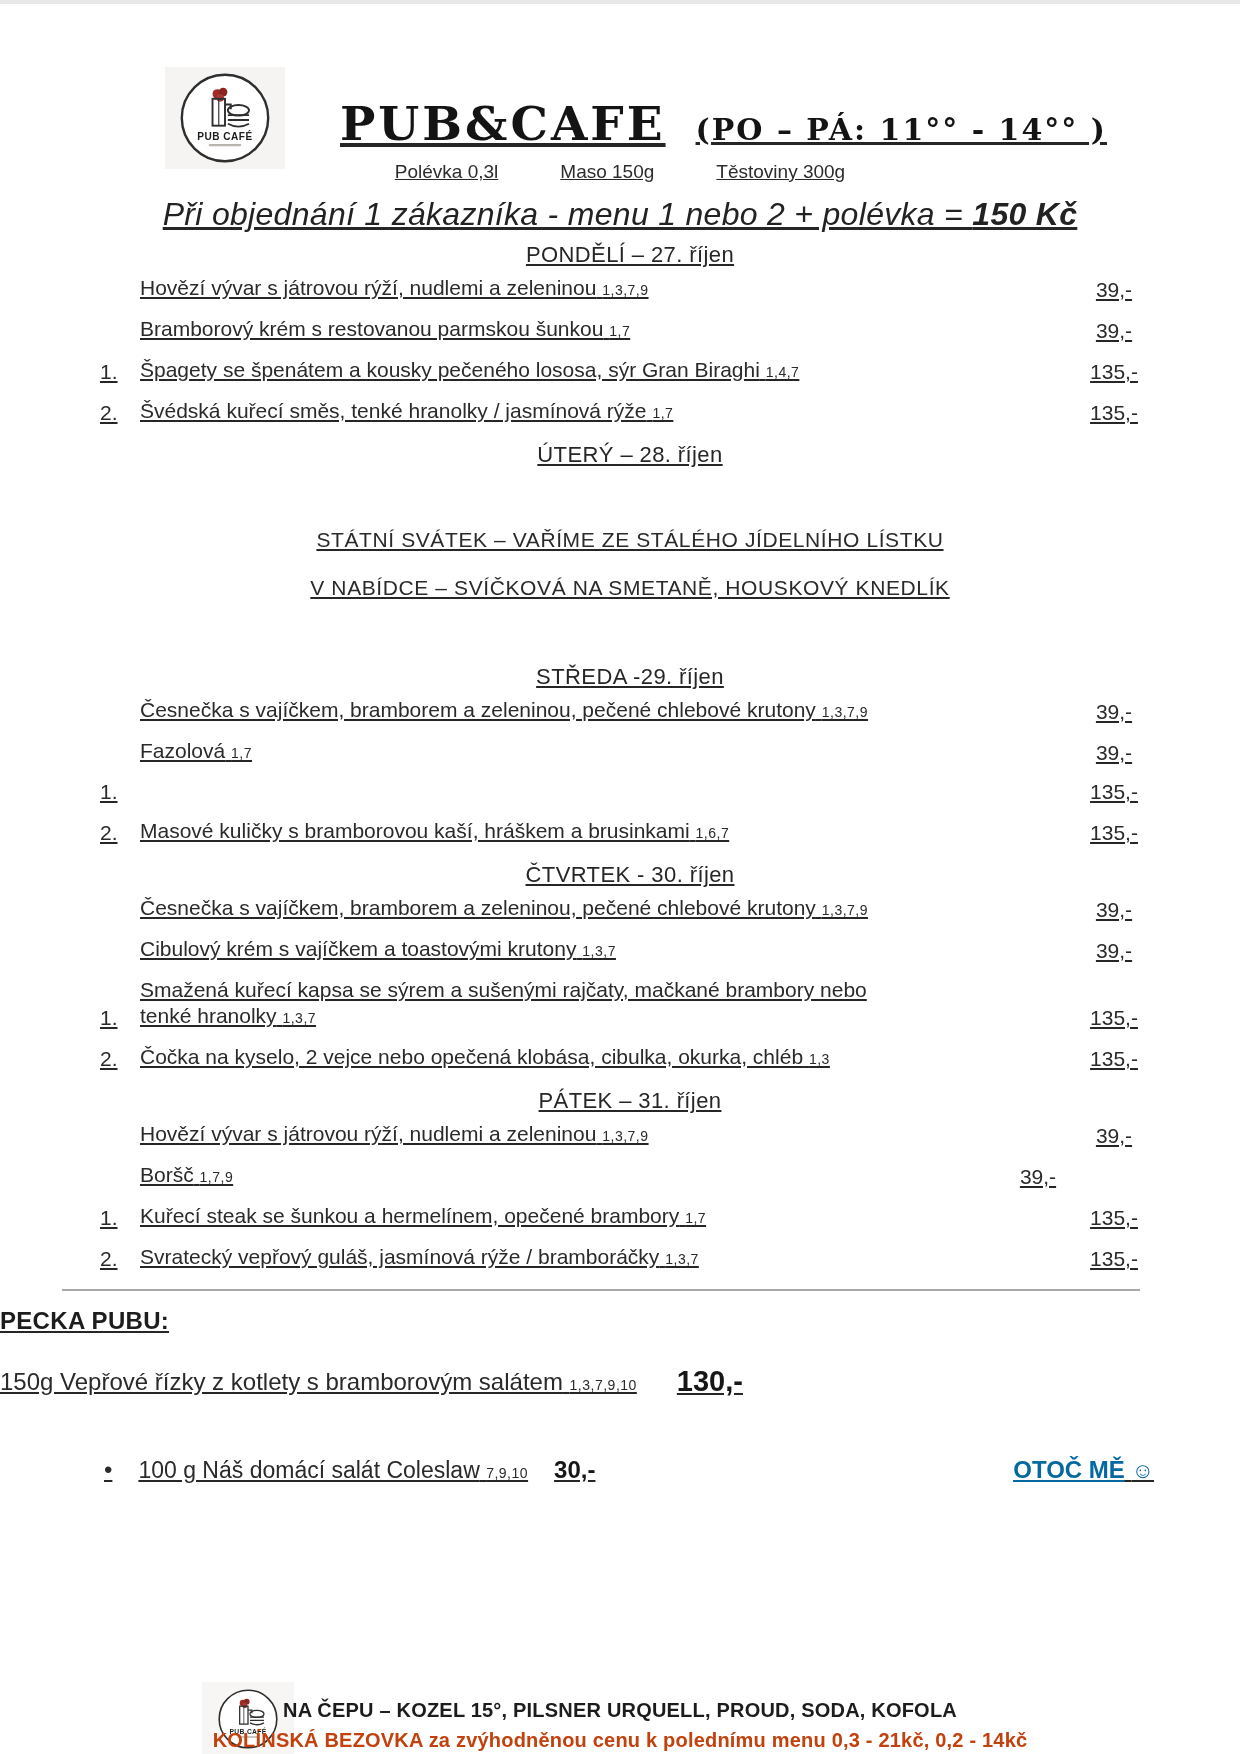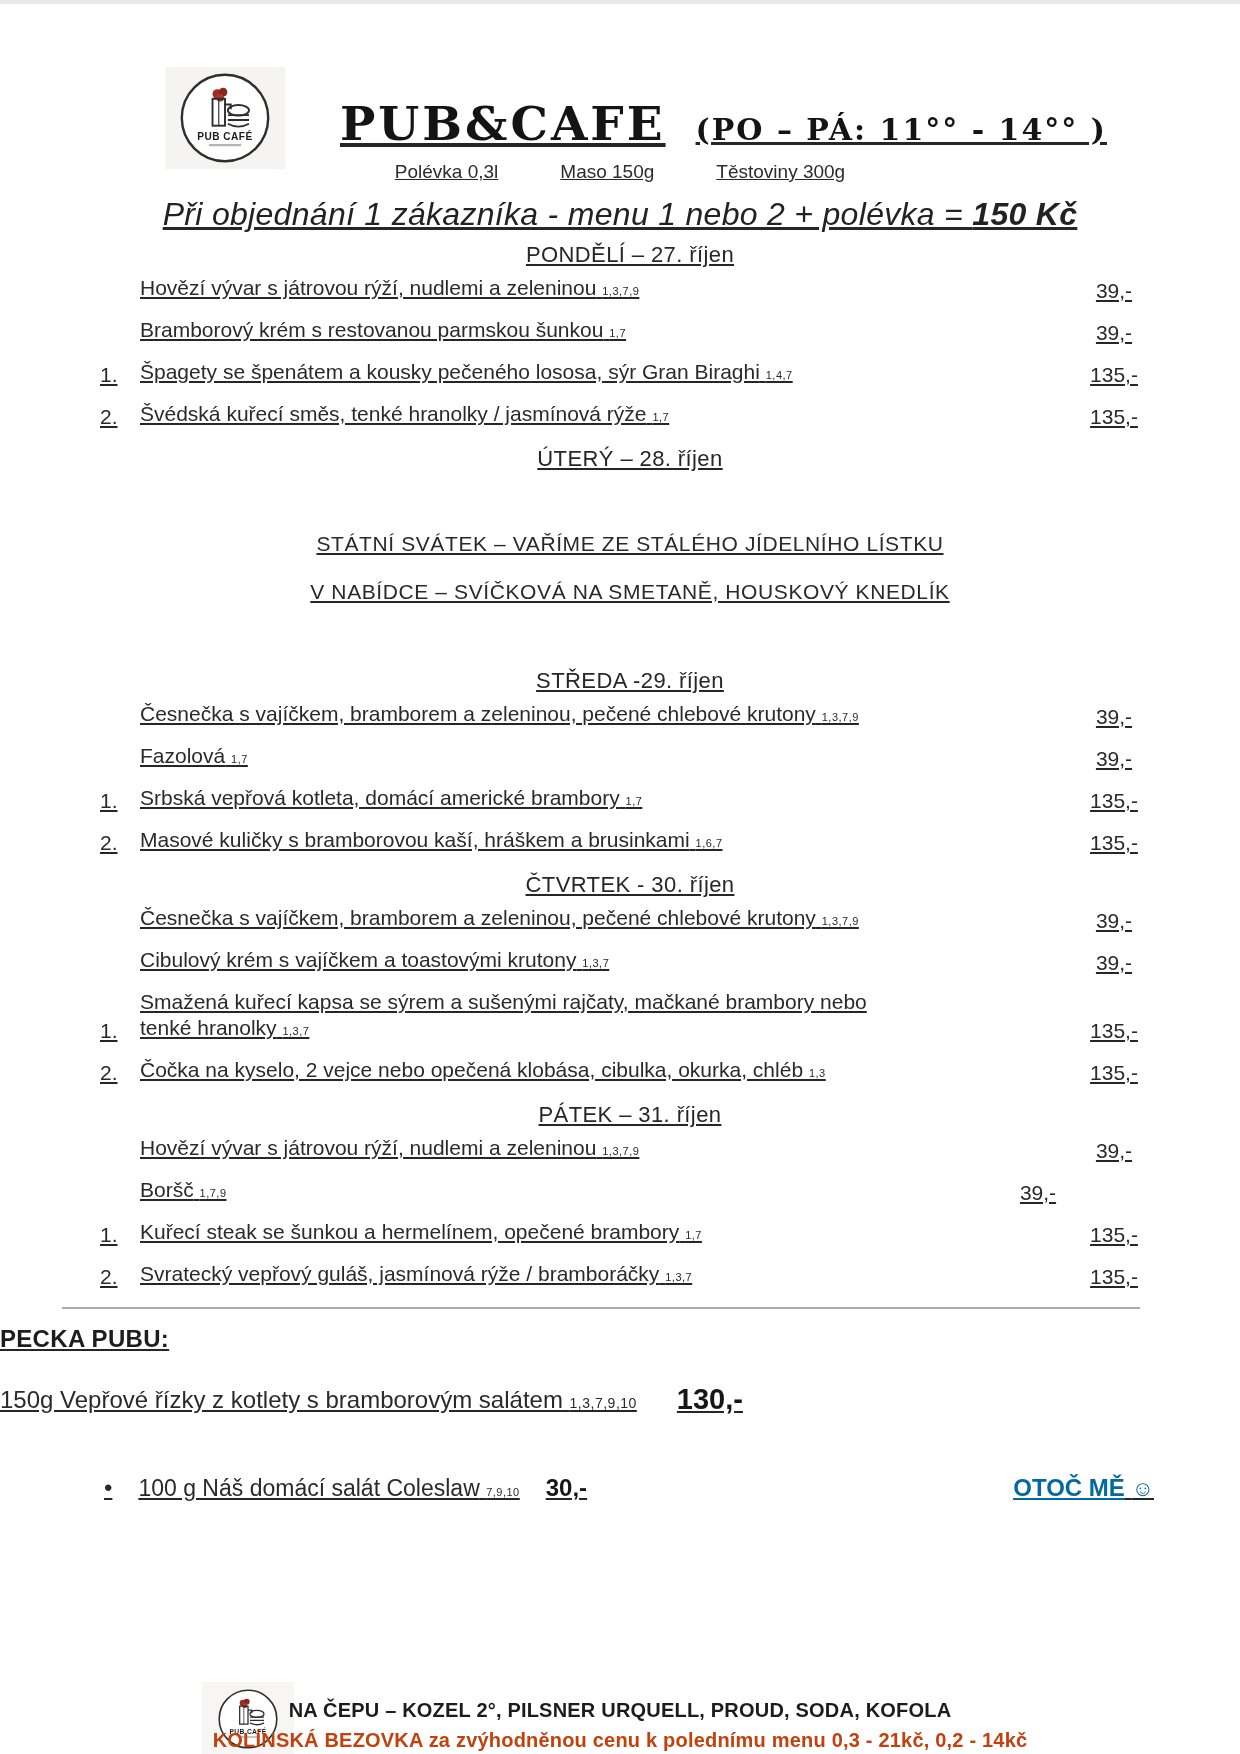--- a/index.html
+++ b/index.html
@@ -51,21 +51,21 @@
     letter-spacing:0.4px;
   }
   .menu-row{
     display:flex;align-items:flex-end;
     padding:6px 0 7px 0;
     font-size:21px;line-height:26px;color:#2a2a2a;
   }
   .num{flex:0 0 40px;}
   .txt{flex:1 1 auto;padding-right:10px;}
   .txt .t{white-space:pre-wrap;}
-  .alg{font-size:11px;letter-spacing:0.5px;}
+  .alg{font-size:14px;letter-spacing:0.5px;}
   .price{flex:0 0 auto;margin-left:auto;min-width:92px;text-align:center;}
   .price.shifted{margin-right:76px;}
   .sec-tuesday{margin-bottom:60px;}
   .notice{
     text-align:center;font-size:21px;letter-spacing:0.6px;color:#2a2a2a;
   }
   .notice.first{margin-top:60px;}
   .notice.second{margin-top:24px;}
   .sec-wednesday .day-title{margin-top:64px;}
   
@@ -211,21 +211,20 @@
           </div>
 
           <div class="menu-row">
             <span class="num"></span>
             <span class="txt"><span class="t">Fazolová</span> <span class="alg">1,7</span></span>
             <span class="price">39,-</span>
           </div>
 
           <div class="menu-row">
             <span class="num">1.</span>
-            <span class="txt"><span class="t">Srbská vepřová kotleta, domácí americké brambory</span> <span class="alg">1,7</span></span>
             <span class="price">135,-</span>
           </div>
 
           <div class="menu-row">
             <span class="num">2.</span>
             <span class="txt"><span class="t">Masové kuličky s bramborovou kaší, hráškem a brusinkami</span> <span class="alg">1,6,7</span></span>
             <span class="price">135,-</span>
           </div>
         </div>
     </section>
@@ -308,17 +307,17 @@
       <span class="flip"><span class="flip-label">OTOČ MĚ</span> <span class="smiley">☺</span></span>
     </div>
   </div>
 
   <div class="footer-logo-box">
     <svg class="logo-svg" width="64" height="64">
         <use href="#logo-sym"></use>
       </svg>
   </div>
   <div class="footer">
-    <div class="footer-line1">NA ČEPU – KOZEL 2°, PILSNER URQUELL, PROUD, SODA, KOFOLA</div>
+    <div class="footer-line1">NA ČEPU – KOZEL 15°, PILSNER URQUELL, PROUD, SODA, KOFOLA</div>
     <div class="footer-line2">KOLÍNSKÁ BEZOVKA za zvýhodněnou cenu k polednímu menu 0,3 - 21kč, 0,2 - 14kč</div>
   </div>
 
 </div>
 
 </body></html>

